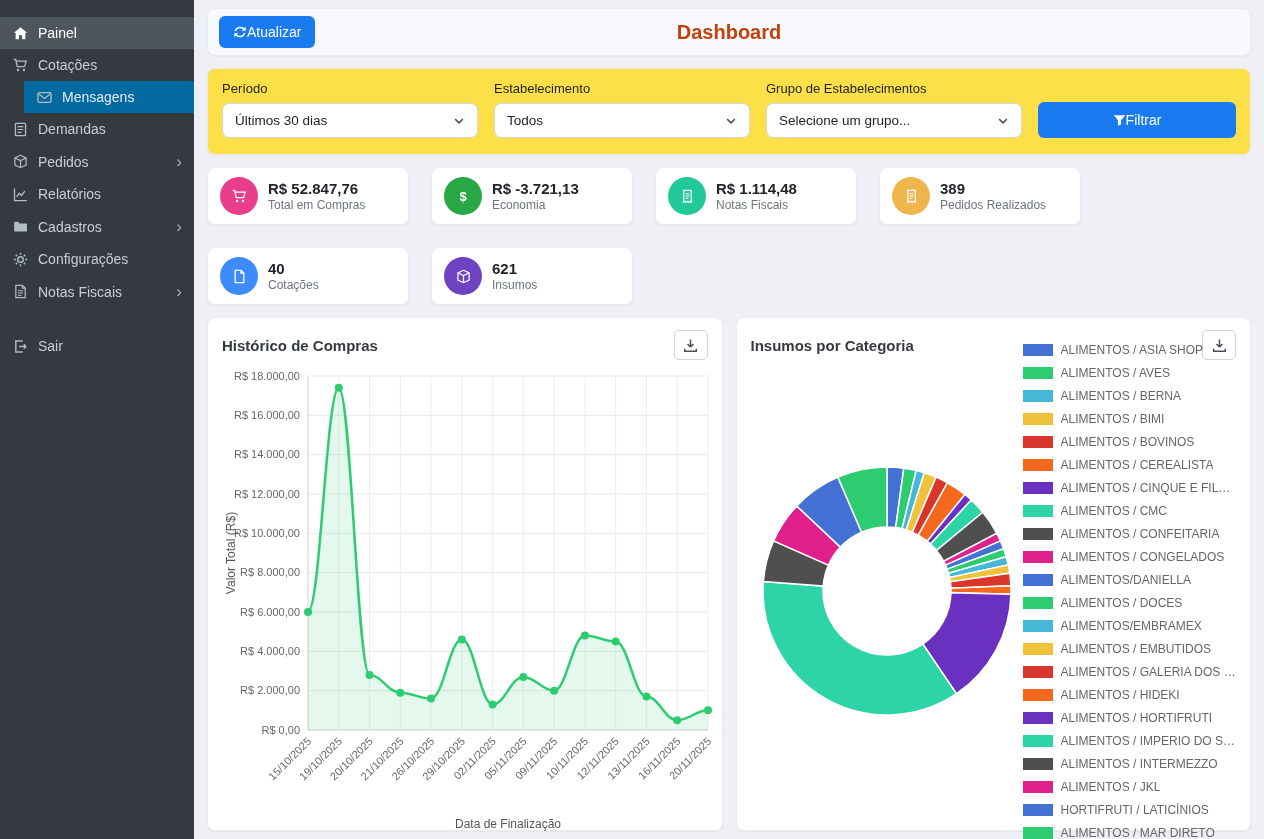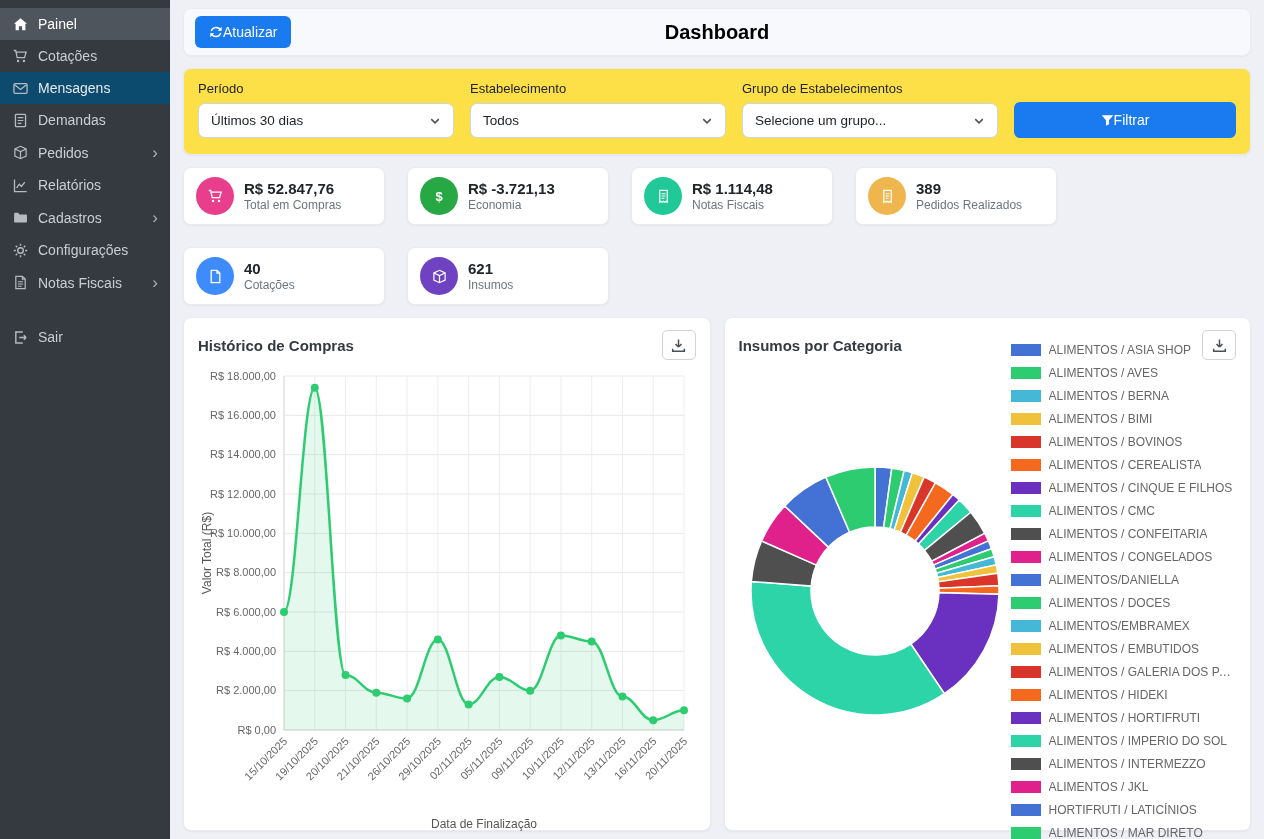--- a/index.html
+++ b/index.html
@@ -1,41 +1,41 @@
 <!DOCTYPE html>
 <html><head>
 <meta charset="utf-8">
 <style>
   * { box-sizing: border-box; margin: 0; padding: 0; }
   html,body { width:1264px; height:839px; overflow:hidden; }
   body { font-family:"Liberation Sans", sans-serif; background:#eef0f6; }
   .app { display:flex; width:1264px; height:839px; }
 
   
-  .sidebar { width:170px; flex-shrink:0; background:#343a40; padding-top:8px; }
+  .sidebar { width:194px; flex-shrink:0; background:#343a40; padding-top:17px; }
   .side-item { display:flex; align-items:center; gap:9px; padding:8px 12px; font-size:14px;
                color:#c9ced4; cursor:pointer; white-space:nowrap; }
   .side-item .icon { width:17px; color:#b5bbc2; flex-shrink:0; }
   .side-item.active { background:#4e555c; color:#fff; }
   .side-item.active .icon { color:#fff; }
-  .side-item.highlight { background:#0c4a6e; color:#e8eaed; }
+  .side-item.highlight { background:#0369a1; color:#e8eaed;margin-left:24px; }
   .side-item.separated { margin-top:22px; }
   .chev { margin-left:auto; font-size:17px; line-height:1; color:#aab1b8; }
 
   
   .main { flex:1; padding:8px 13px; display:flex; flex-direction:column; gap:12px; min-width:0; }
   .icon { display:inline-flex; align-items:center; justify-content:center; }
 
   .topbar { position:relative; background:#f8f9fc; border:1px solid #e9ecf3; border-radius:8px;
             padding:7px 11px; display:flex; align-items:center; box-shadow:0 1px 2px rgba(0,0,0,.04); }
   .btn-primary { background:#1a7af0; color:#fff; border:none; border-radius:6px; padding:8px 14px;
                  font-size:14px; font-family:inherit; display:inline-flex; align-items:center; gap:0;
                  cursor:pointer; position:relative; z-index:2; }
   .page-title { position:absolute; left:0; right:0; text-align:center; font-size:20px; font-weight:700;
-                color:#000000; z-index:1; }
+                color:#c2410c; z-index:1; }
 
   .filter-card { background:#fde047; border:1px solid #e8ebf0; border-radius:8px; padding:12px 14px 16px;
                  display:flex; align-items:flex-end; gap:16px; box-shadow:0 1px 2px rgba(0,0,0,.05); }
   .filter-fields { display:flex; gap:16px; }
   .filter-group { display:flex; flex-direction:column; gap:7px; }
   .filter-label { font-size:13px; color:#212529; }
   .select-box { width:256px; height:35px; border:1px solid #ced4da; border-radius:7px; background:#fff;
                 display:flex; align-items:center; justify-content:space-between; padding:0 12px;
                 font-size:13.5px; color:#212529; cursor:pointer; }
   .select-box .icon { color:#4a5056; }

